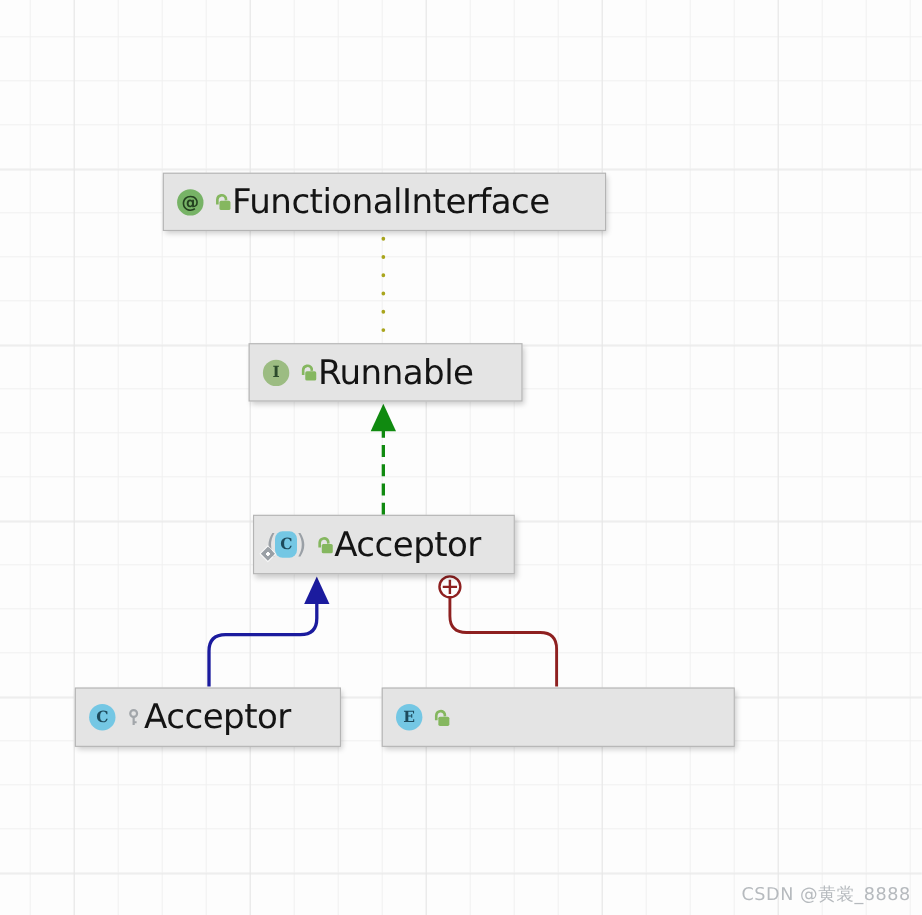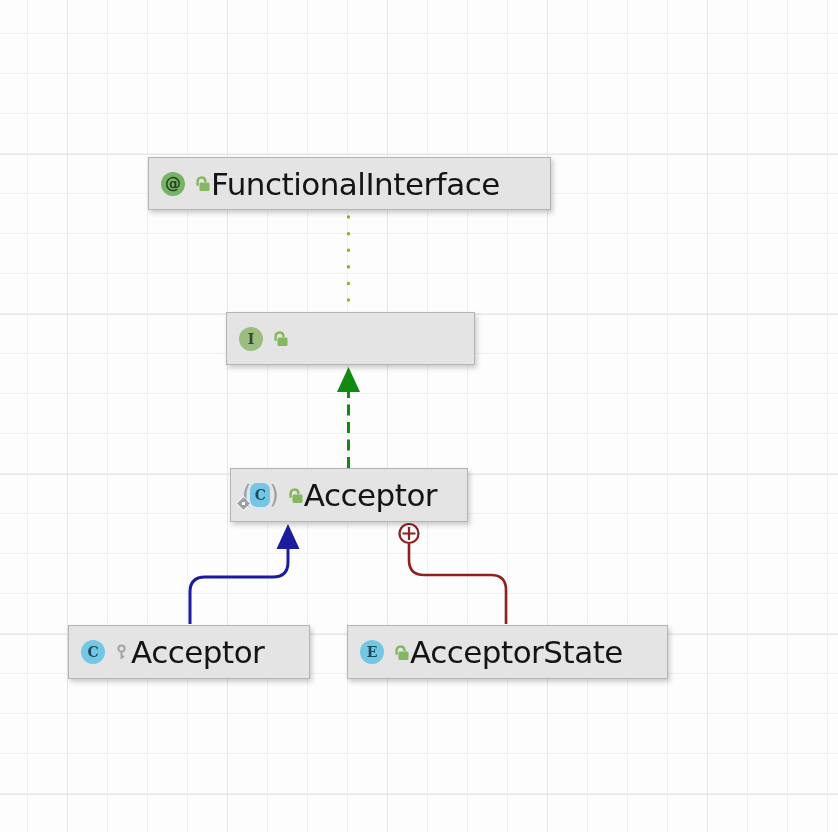--- a/index.html
+++ b/index.html
@@ -95,20 +95,21 @@
     </svg>
     <span class="label">FunctionalInterface</span>
   </div>
 
   <div class="node n2">
     <span class="circle-icon ic-interface">I</span>
     <svg class="mod-icon" viewBox="0 0 19 19">
       <path d="M5.6,11.8 L5.6,7.4 A4,4 0 0 1 13.3,6.0 L13.5,8.2" fill="none" stroke="#85b75f" stroke-width="2.4"></path>
       <rect x="7.5" y="8.5" width="10" height="8.5" rx="1.5" fill="#85b75f"></rect>
     </svg>
+    <span class="label">Runnable</span>
   </div>
 
   <div class="node n3">
     <span class="anon-wrap">
       <span class="paren">(</span>
       <span class="circle-icon ic-class">C</span>
       <span class="paren">)</span>
       <span class="diamond"></span>
     </span>
     <svg class="mod-icon" viewBox="0 0 19 19">
@@ -126,16 +127,16 @@
     </svg>
     <span class="label">Acceptor</span>
   </div>
 
   <div class="node n5">
     <span class="circle-icon ic-enum">E</span>
     <svg class="mod-icon" viewBox="0 0 19 19">
       <path d="M5.6,11.8 L5.6,7.4 A4,4 0 0 1 13.3,6.0 L13.5,8.2" fill="none" stroke="#85b75f" stroke-width="2.4"></path>
       <rect x="7.5" y="8.5" width="10" height="8.5" rx="1.5" fill="#85b75f"></rect>
     </svg>
-    <span class="label">AcceptorState</span>
   </div>
 
+  <div class="watermark">CSDN @黄裳_8888</div>
 </div>
 
 </body></html>

